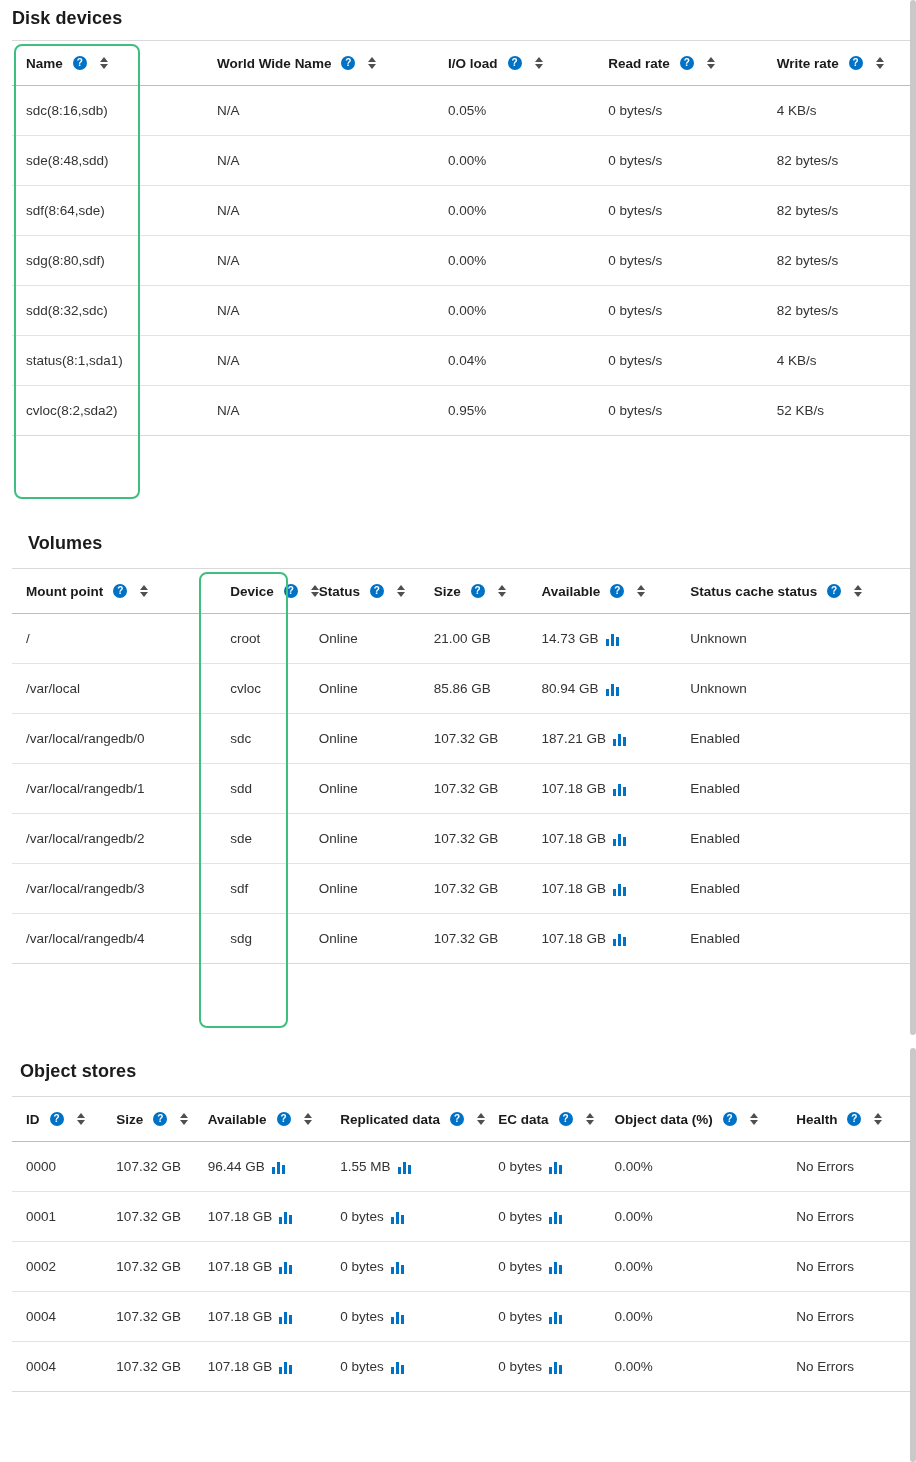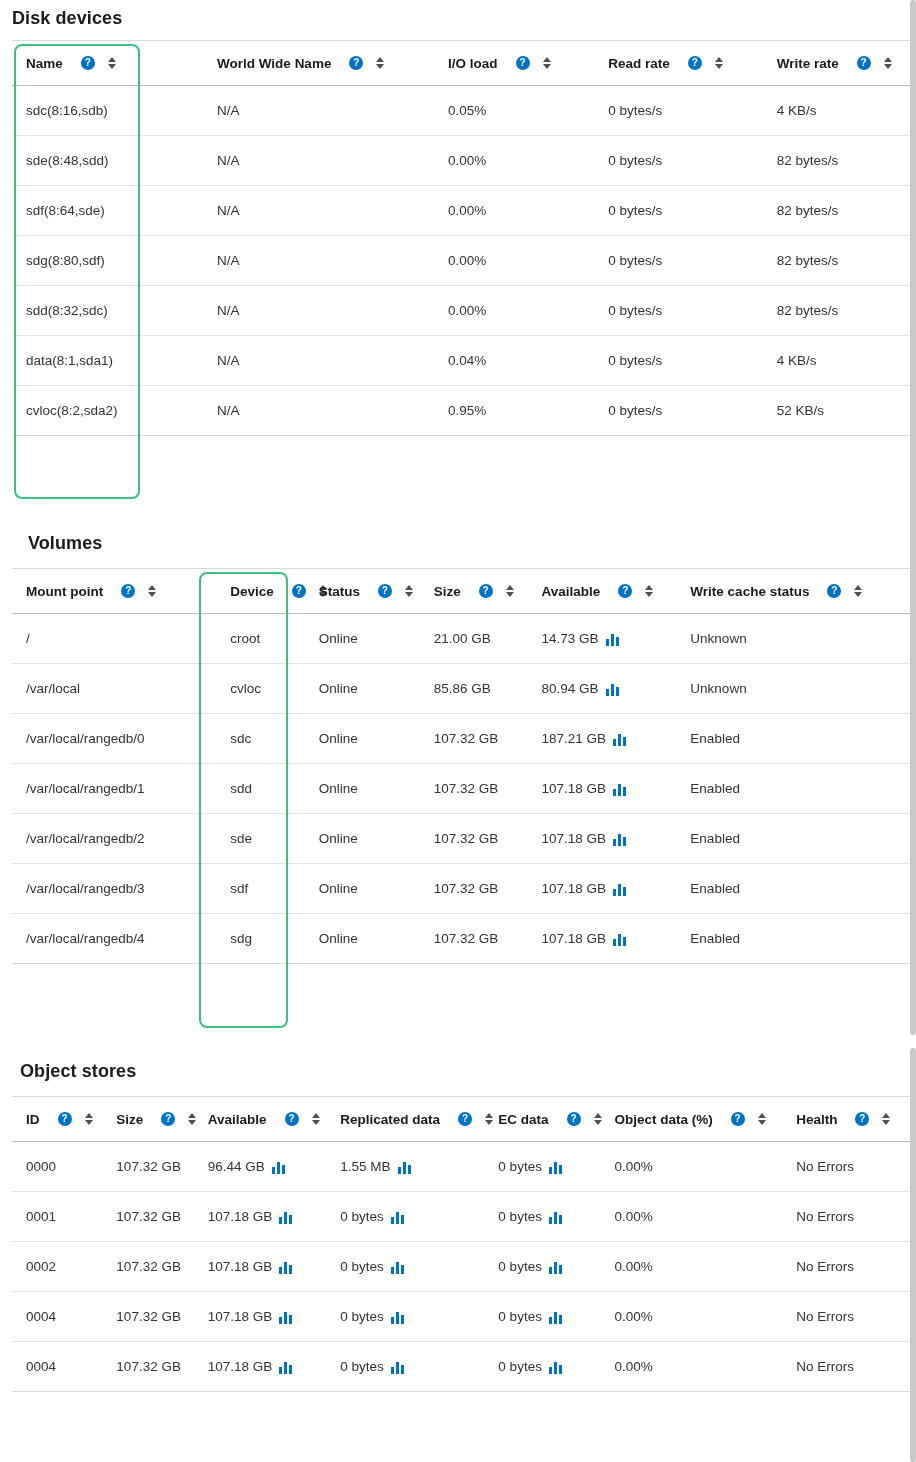--- a/index.html
+++ b/index.html
@@ -61,21 +61,21 @@
     white-space: nowrap;
     overflow: hidden;
     text-overflow: ellipsis;
   }
   tbody tr:last-child td {
     border-bottom: none;
   }
   .hdr-inner {
     display: inline-flex;
     align-items: center;
-    gap: 18px;
+    gap: 10px;
   }
   .help-icon {
     display: inline-flex;
     align-items: center;
     justify-content: center;
     width: 14px;
     height: 14px;
     border-radius: 50%;
     background: #0072c6;
     color: #ffffff;
@@ -265,21 +265,21 @@
           <td>82 bytes/s</td>
         </tr>
         <tr>
           <td>sdd(8:32,sdc)</td>
           <td>N/A</td>
           <td>0.00%</td>
           <td>0 bytes/s</td>
           <td>82 bytes/s</td>
         </tr>
         <tr>
-          <td>data(8:1,sda1)</td>
+          <td>status(8:1,sda1)</td>
           <td>N/A</td>
           <td>0.04%</td>
           <td>0 bytes/s</td>
           <td>4 KB/s</td>
         </tr>
         <tr>
           <td>cvloc(8:2,sda2)</td>
           <td>N/A</td>
           <td>0.95%</td>
           <td>0 bytes/s</td>
@@ -361,21 +361,21 @@
               </span>
               <span class="sort-icon">
                   <span class="up"></span>
                   <span class="down"></span>
                 </span>
             </div>
           </th>
           <th>
             <div class="th-flex">
               <span class="hdr-inner">
-                <span>Write cache status</span>
+                <span>Status cache status</span>
                 <span class="help-icon">?</span>
               </span>
               <span class="sort-icon">
                   <span class="up"></span>
                   <span class="down"></span>
                 </span>
             </div>
           </th>
         </tr>
       </thead>

